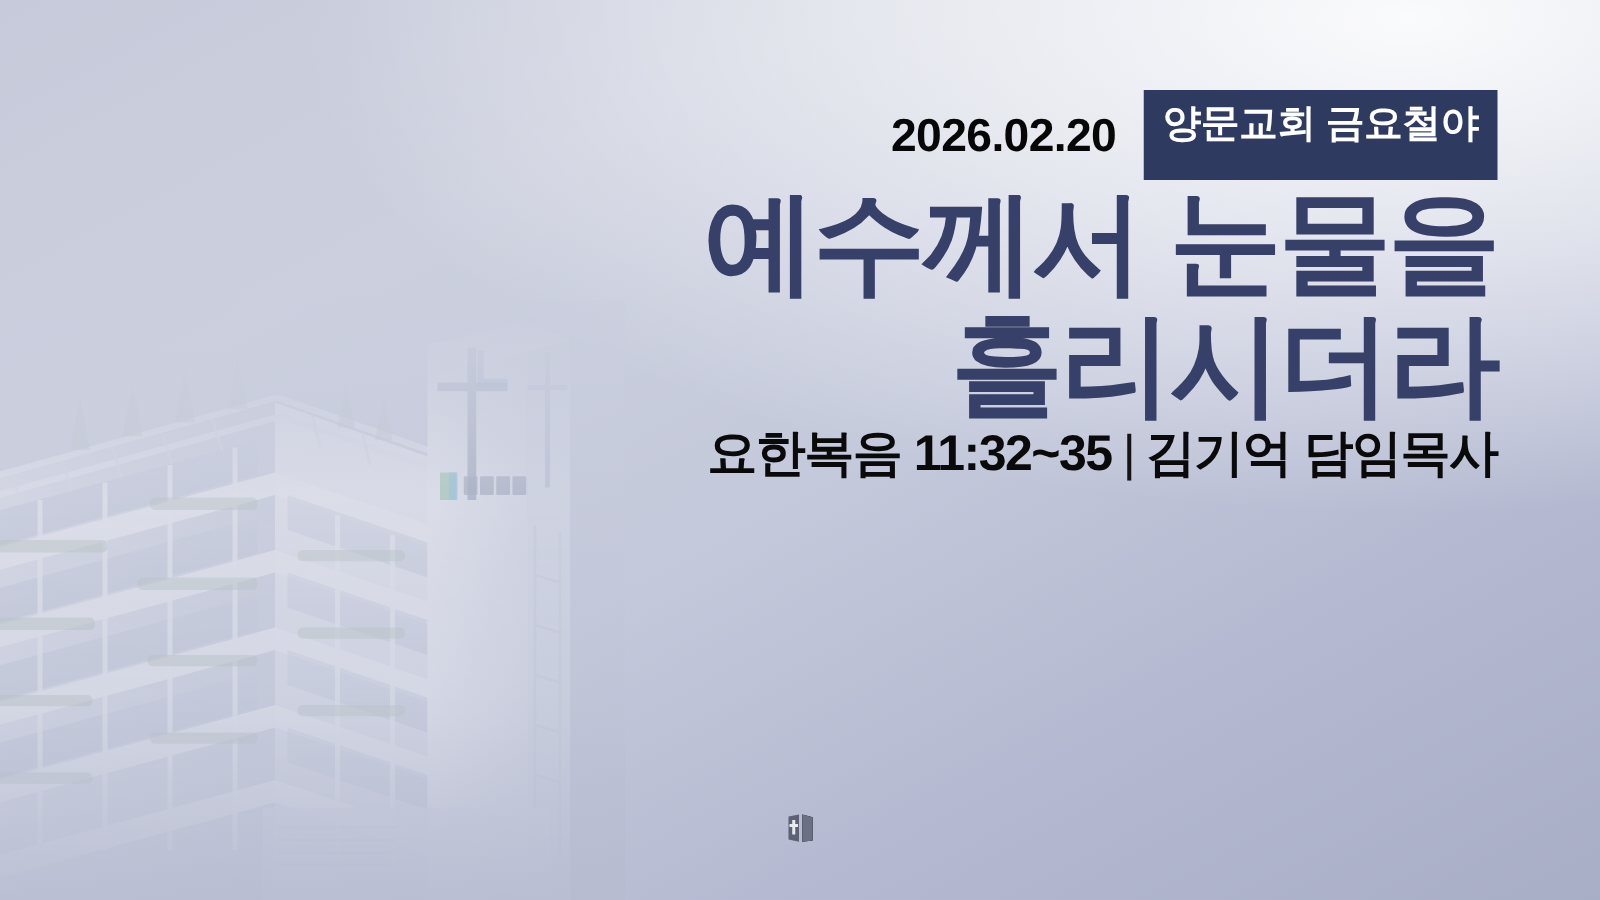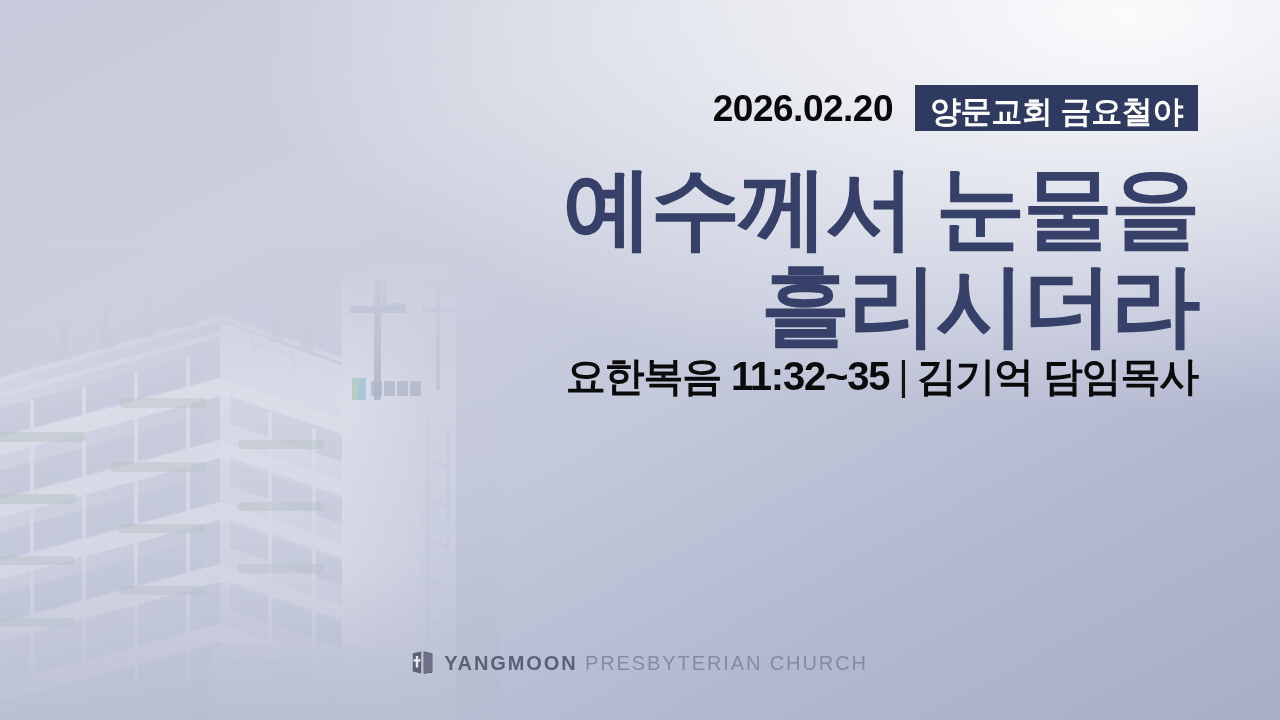--- a/index.html
+++ b/index.html
@@ -63,26 +63,26 @@
     white-space:nowrap;
   }
   .badge{
     display:inline-block;
     background:#2e3a60;
     color:#ffffff;
     font-size:31px;
     font-weight:700;
     letter-spacing:-.4px;
     line-height:1;
-    padding:11px 15px 4px;
+    padding:11px 15px 30px;
     white-space:nowrap;
   }
 
   .title{
-    margin-top:24px;
+    margin-top:11px;
     color:#364069;
     font-size:90px;
     font-weight:800;
     line-height:1.08;
     letter-spacing:-2.5px;
     white-space:nowrap;
   }
   .title-line{ display:block; }
 
   .subtitle{
@@ -303,16 +303,15 @@
   </div>
 
   <div class="footer">
     <svg class="footer-mark" viewBox="0 0 21 23" aria-hidden="true">
       <path d="M0.8 2.2 L9.2 0.6 L9.2 22.4 L0.8 20.6 Z" fill="#5c6175"></path>
       <path d="M11.8 0.6 L20.2 2.8 L20.2 21.4 L11.8 22.4 Z" fill="#6b melt"></path>
       <path d="M11.8 0.6 L20.2 2.8 L20.2 21.4 L11.8 22.4 Z" fill="#6b7085"></path>
       <rect x="3.8" y="5.0" width="2.4" height="11.6" fill="#e9eaf0"></rect>
       <rect x="1.6" y="8.2" width="6.8" height="2.4" fill="#e9eaf0"></rect>
     </svg>
-    <span class="footer-text"><span class="fw-bold">YANGMOON</span> <span class="fw-light">PRESBYTERIAN CHURCH</span></span>
   </div>
 
 </div>
 
 </body></html>

